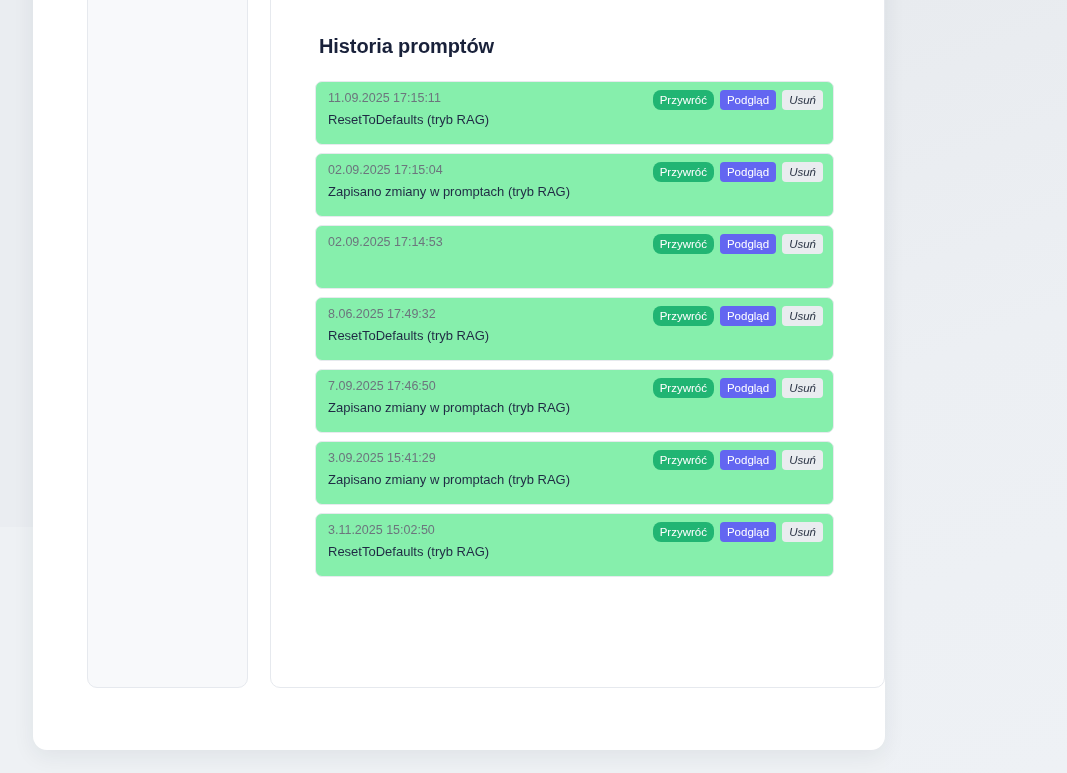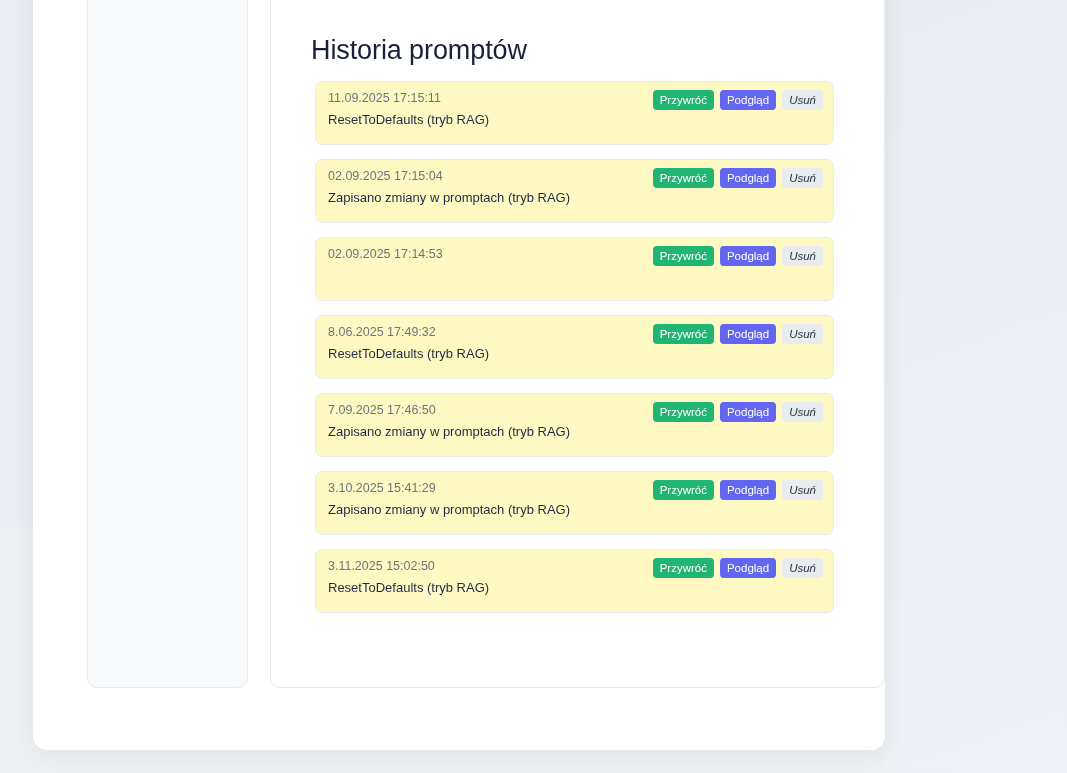--- a/index.html
+++ b/index.html
@@ -69,47 +69,47 @@
     height: 788px;
     background: #ffffff;
     border: 1px solid #e6e9ee;
     border-radius: 0 0 10px 10px;
     overflow: hidden;
   }
 
   
   .section-title {
     position: absolute;
-    left: 40px;
+    left: 48px;
     top: 134px;
-    font-size: 27px;
-    font-weight: normal;
+    font-size: 20px;
+    font-weight: bold;
     color: #19213a;
     letter-spacing: -0.1px;
     white-space: nowrap;
   }
 
   
   .history-scroll {
     position: absolute;
     left: 44px;
     top: 180px;
     width: 519px;
     height: 536px;
     overflow: hidden;
   }
 
   .history-row {
     position: relative;
     width: 519px;
     height: 64px;
-    background: #fef9c3;
+    background: #86efac;
     border: 1px solid #e7eaee;
     border-radius: 7px;
-    margin-bottom: 14px;
+    margin-bottom: 8px;
   }
 
   .row-time {
     position: absolute;
     left: 12px;
     top: 9px;
     font-size: 12.5px;
     color: #6c757d;
     white-space: nowrap;
   }
@@ -139,20 +139,21 @@
     border-radius: 4px;
     font-family: "Liberation Sans", sans-serif;
     font-size: 11.5px;
     line-height: 20px;
     white-space: nowrap;
     cursor: pointer;
   }
   .act-restore {
     background: #21b573;
     color: #ffffff;
+    border-radius: 8px;
   }
   .act-preview {
     background: #6366f1;
     color: #ffffff;
   }
   .act-delete {
     background: #e9ecef;
     color: #2b3445;
     font-style: italic;
   }
@@ -212,21 +213,21 @@
         <div class="history-row">
           <div class="row-time">7.09.2025 17:46:50</div>
           <div class="row-label">Zapisano zmiany w promptach (tryb RAG)</div>
           <div class="row-actions">
             <button class="act-btn act-restore">Przywróć</button>
             <button class="act-btn act-preview">Podgląd</button>
             <button class="act-btn act-delete">Usuń</button>
           </div>
         </div>
         <div class="history-row">
-          <div class="row-time">3.10.2025 15:41:29</div>
+          <div class="row-time">3.09.2025 15:41:29</div>
           <div class="row-label">Zapisano zmiany w promptach (tryb RAG)</div>
           <div class="row-actions">
             <button class="act-btn act-restore">Przywróć</button>
             <button class="act-btn act-preview">Podgląd</button>
             <button class="act-btn act-delete">Usuń</button>
           </div>
         </div>
         <div class="history-row">
           <div class="row-time">3.11.2025 15:02:50</div>
           <div class="row-label">ResetToDefaults (tryb RAG)</div>

